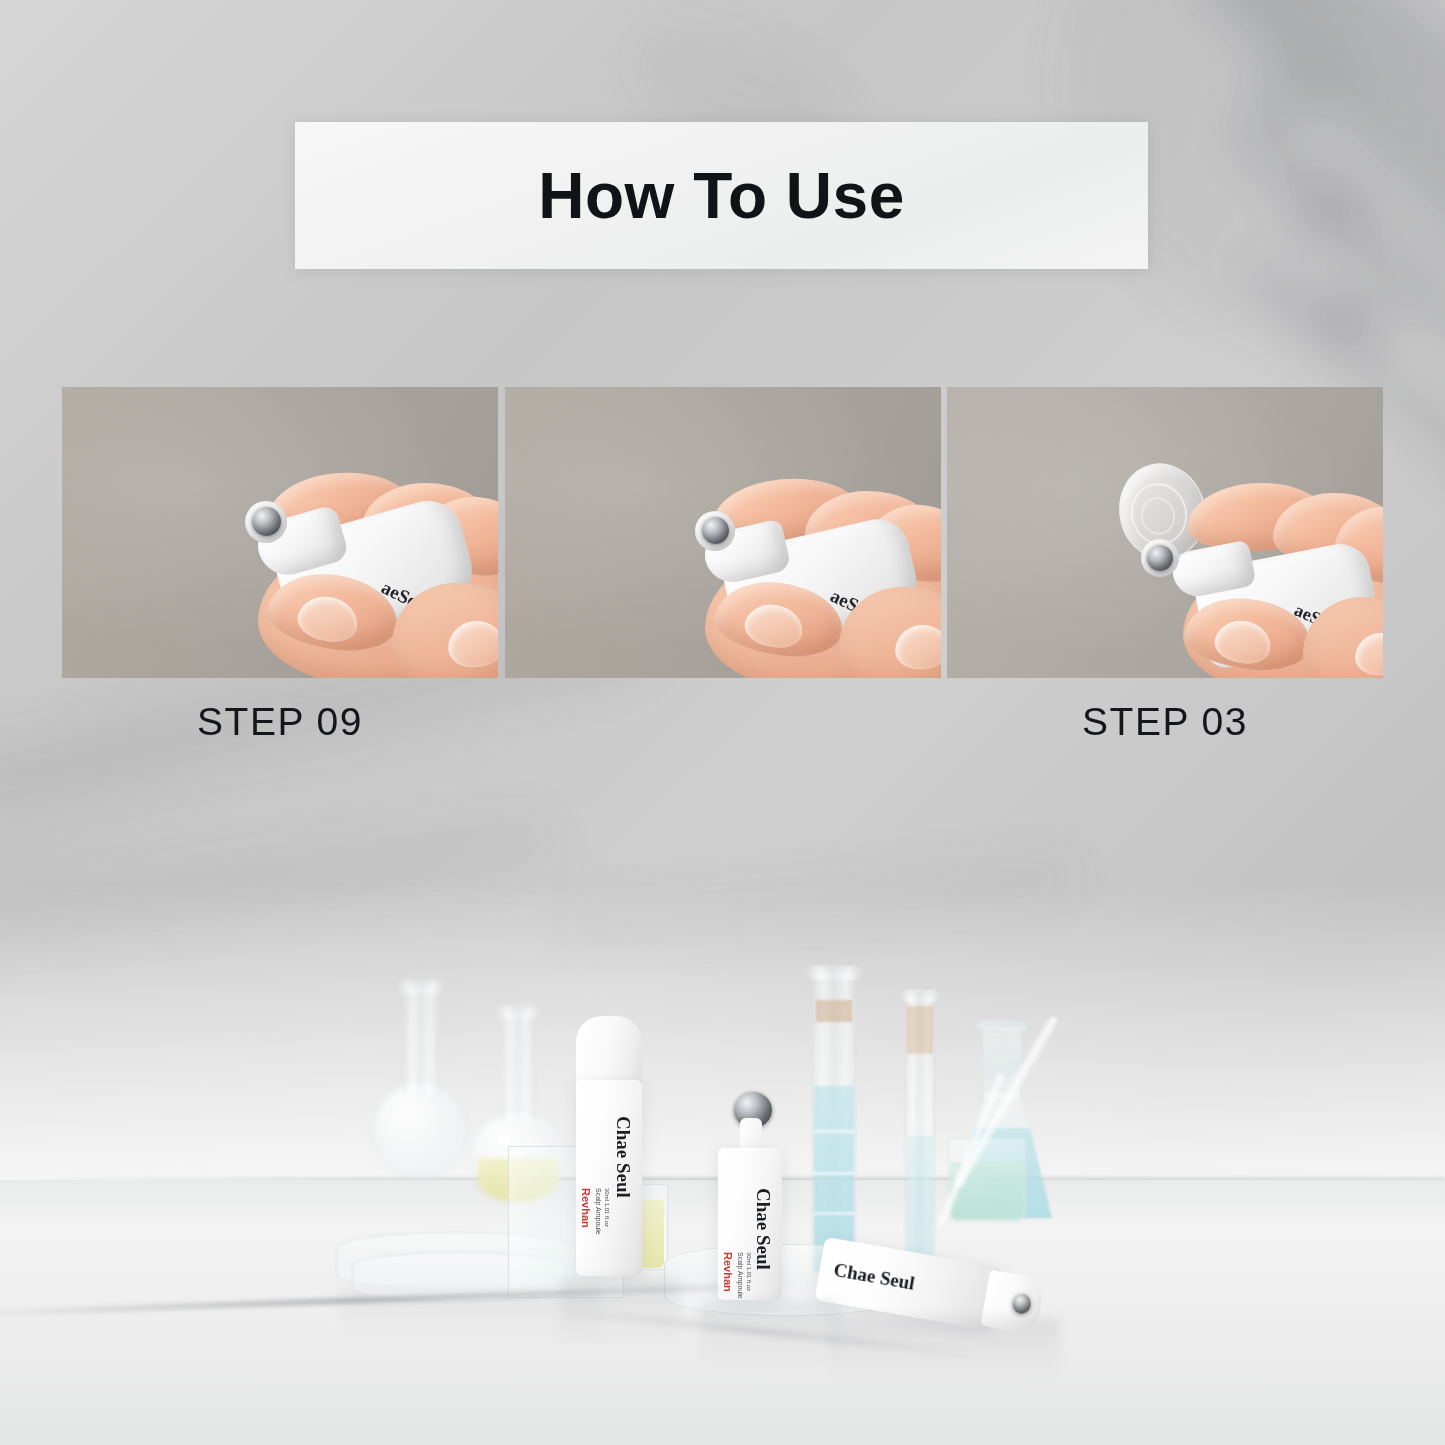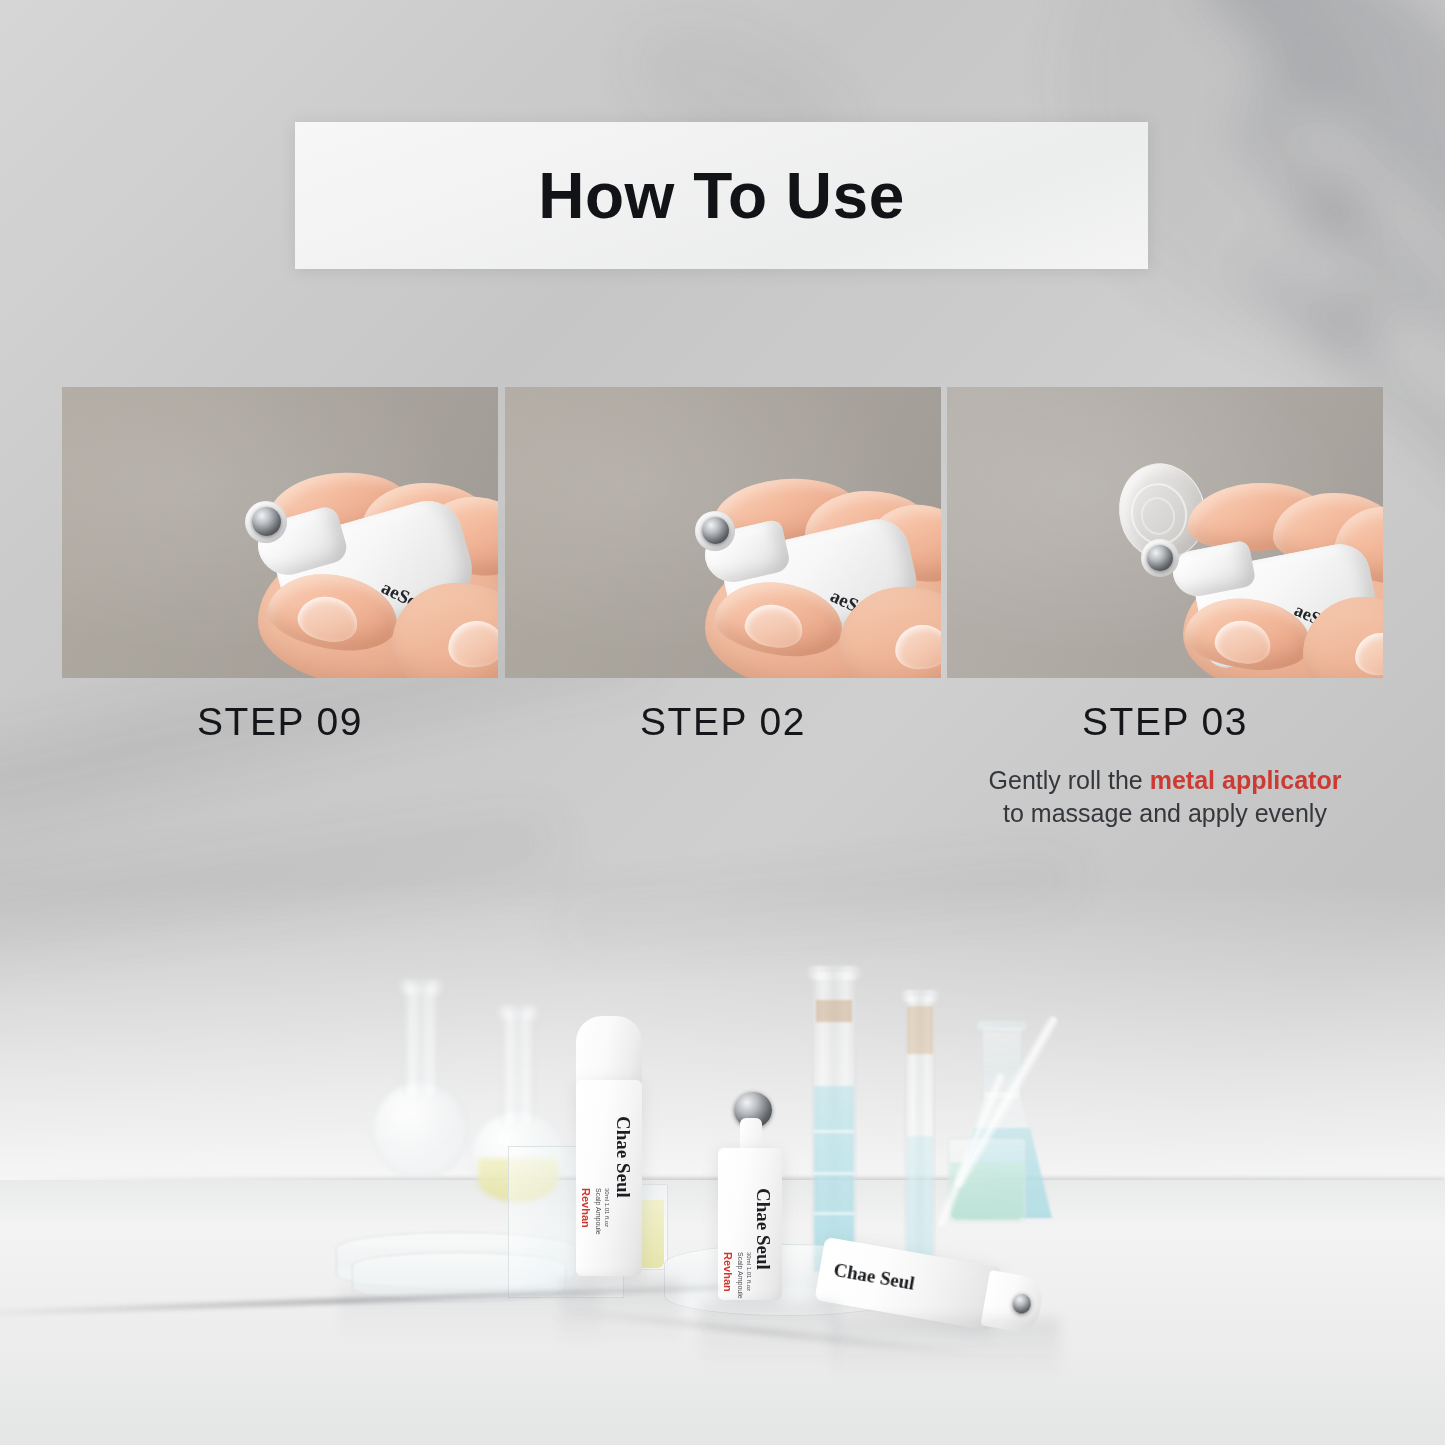--- a/index.html
+++ b/index.html
@@ -298,21 +298,20 @@
         <div class="bottle" style="left:222px; top:146px; width:188px; height:100px; border-radius:18px 32px 38px 22px; transform:rotate(-13deg);"></div>
         <div class="bottle" style="left:200px; top:140px; width:82px; height:52px; border-radius:26px 12px 16px 30px; transform:rotate(-13deg);"></div>
         <div class="roller-collar" style="left:190px; top:124px; width:40px; height:40px;"></div>
         <div class="roller-ball" style="left:197px; top:130px; width:27px; height:27px;"></div>
         <div class="finger" style="left:210px; top:196px; width:128px; height:72px; transform:rotate(7deg);"></div>
         <div class="nail" style="left:240px; top:218px; width:58px; height:42px; transform:rotate(11deg);"></div>
         <div class="brand-mark" style="left:324px; top:208px; font-size:19px; transform:rotate(25deg);">aeSeul</div>
         <div class="palm" style="left:334px; top:200px; width:140px; height:110px;"></div>
         <div class="nail" style="left:390px; top:238px; width:54px; height:44px; transform:rotate(-5deg);"></div>
       </div>
-      <div class="step-title">STEP 02</div>
     </div>
 
     <div class="step s3">
       <div class="photo p3">
         <div class="photo-vig"></div>
 
         <div class="cap" style="left:172px; top:76px; width:86px; height:96px; transform:rotate(-14deg);"></div>
         <div class="cap-ring" style="left:184px; top:96px; width:56px; height:62px; transform:rotate(-14deg);"></div>
         <div class="cap-ring" style="left:194px; top:110px; width:34px; height:38px; transform:rotate(-14deg); opacity:.7;"></div>
 
@@ -326,24 +325,20 @@
         <div class="roller-collar" style="left:194px; top:152px; width:38px; height:38px;"></div>
         <div class="roller-ball" style="left:200px; top:158px; width:26px; height:26px;"></div>
 
         <div class="finger" style="left:238px; top:212px; width:126px; height:70px; transform:rotate(6deg);"></div>
         <div class="nail" style="left:268px; top:234px; width:56px; height:42px; transform:rotate(10deg);"></div>
         <div class="brand-mark" style="left:346px; top:222px; font-size:18px; transform:rotate(24deg);">aeSeul</div>
         <div class="palm" style="left:356px; top:210px; width:132px; height:104px;"></div>
         <div class="nail" style="left:408px; top:246px; width:52px; height:42px; transform:rotate(-4deg);"></div>
       </div>
       <div class="step-title">STEP 03</div>
-      <div class="step-desc">
-        <span>Gently roll the </span><span class="hl">metal applicator</span><br>
-        <span>to massage and apply evenly</span>
-      </div>
     </div>
   </div>
 
   <div class="product-scene">
 
     <div class="scene-blur-more">
       <div class="round-flask" style="left:372px; top:182px; width:96px; height:96px;"></div>
       <div class="cylinder" style="left:404px; top:86px; width:34px; height:110px; border-radius:3px;"></div>
       <div class="cylinder" style="left:398px; top:80px; width:46px; height:14px; border-radius:8px;"></div>
 

